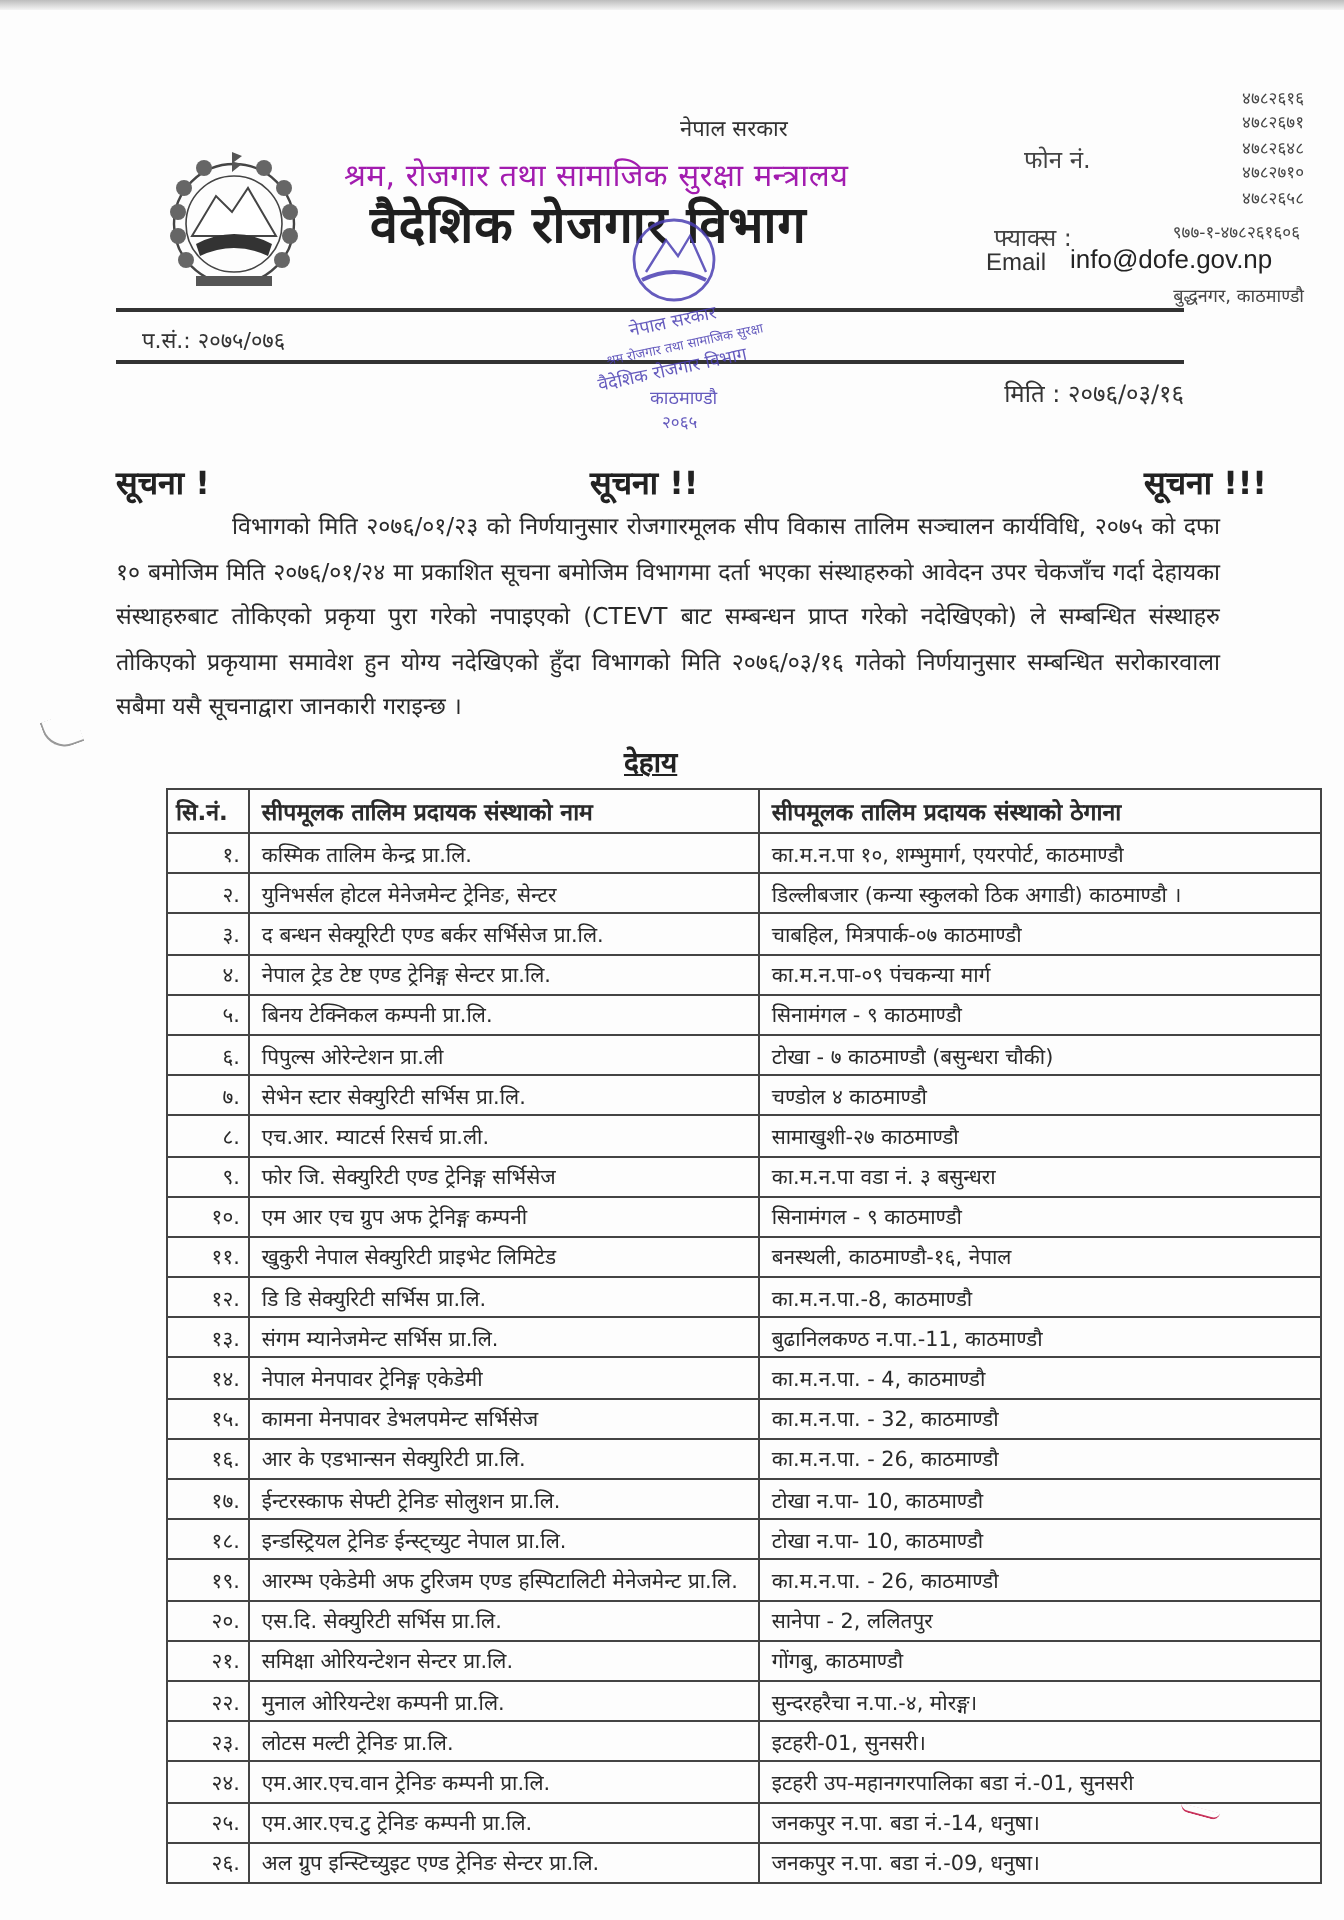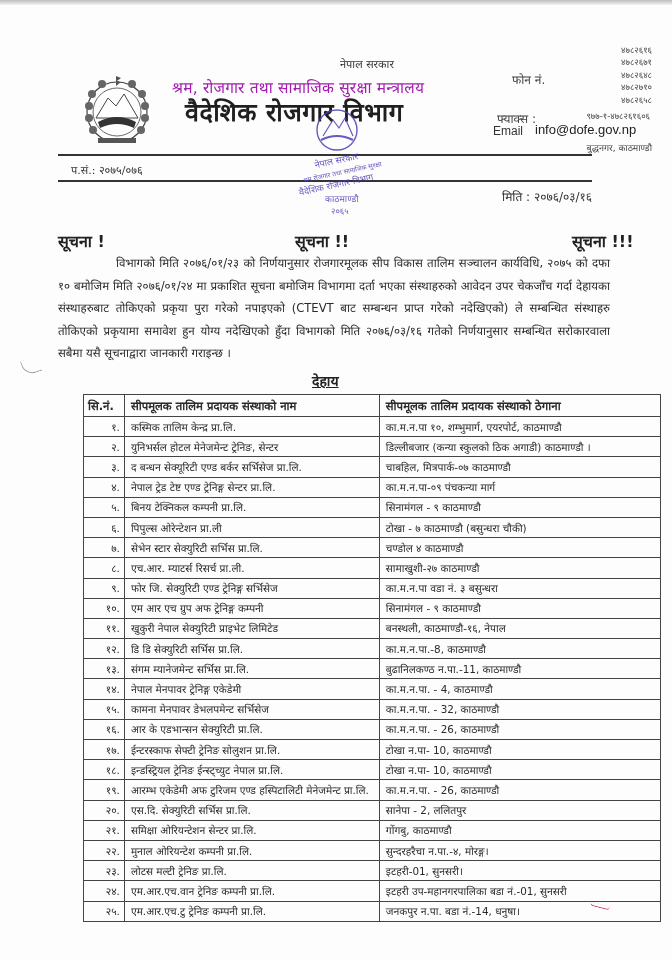--- a/index.html
+++ b/index.html
@@ -263,17 +263,22 @@
         <tr>
           <td class="sn">२४.</td>
           <td class="name">एम.आर.एच.वान ट्रेनिङ कम्पनी प्रा.लि.</td>
           <td class="addr">इटहरी उप-महानगरपालिका बडा नं.-01, सुनसरी</td>
         </tr>
         <tr>
           <td class="sn">२५.</td>
           <td class="name">एम.आर.एच.टु ट्रेनिङ कम्पनी प्रा.लि.</td>
           <td class="addr">जनकपुर न.पा. बडा नं.-14, धनुषा।</td>
         </tr>
+        <tr>
+          <td class="sn">२६.</td>
+          <td class="name">अल ग्रुप इन्स्टिच्युइट एण्ड ट्रेनिङ सेन्टर प्रा.लि.</td>
+          <td class="addr">जनकपुर न.पा. बडा नं.-09, धनुषा।</td>
+        </tr>
       </tbody>
   </table>
 
   <div class="pen-mark"></div>
 </div>
 
 </body></html>

